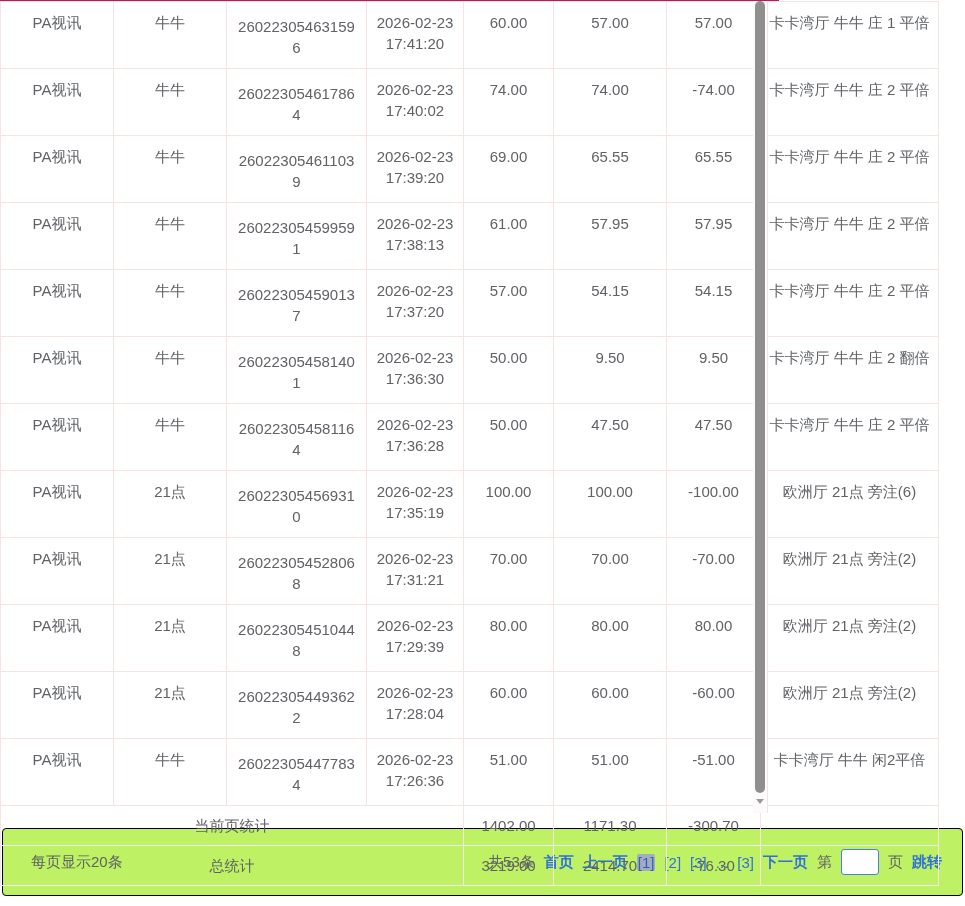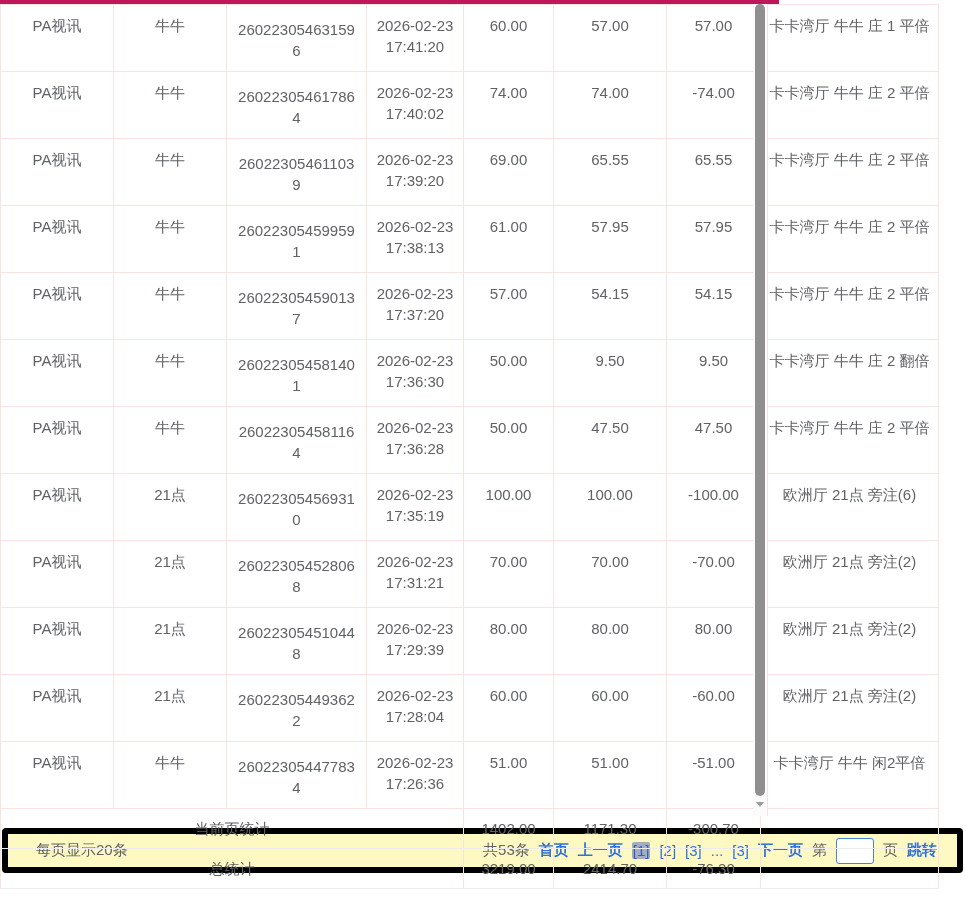--- a/index.html
+++ b/index.html
@@ -7,21 +7,21 @@
     width: 965px; height: 906px;
     background: #ffffff;
     font-family: "Liberation Sans", sans-serif;
     overflow: hidden;
   }
   
   .viewport {
     position: relative;
     width: 779px;
     height: 817px;
-    border-top: 4px solid #be185d;
+    border-top: 1px solid #be185d;
   }
   .records-table {
     border-collapse: collapse;
     table-layout: fixed;
     width: 938px;
   }
   .records-table td {
     border: 1px solid #f8e3e3;
     color: #606266;
     font-size: 15px;
@@ -66,23 +66,23 @@
     position: absolute;
     left: 3px; top: 798px;
     width: 0; height: 0;
     border-left: 4px solid transparent;
     border-right: 4px solid transparent;
     border-top: 5px solid #9a9a9a;
   }
   
   .footer-bar {
     margin: 11px 2px 0 2px;
-    height: 45px;
-    background: #fef9c3;
-    border: 6px solid #000000;
+    height: 68px;
+    background: #bef264;
+    border: 1px solid #000000;
     border-radius: 4px;
     display: flex;
     align-items: center;
     justify-content: space-between;
     padding: 0 20px 0 28px;
     font-size: 15px;
     color: #606266;
   }
   .pagination {
     display: flex;

